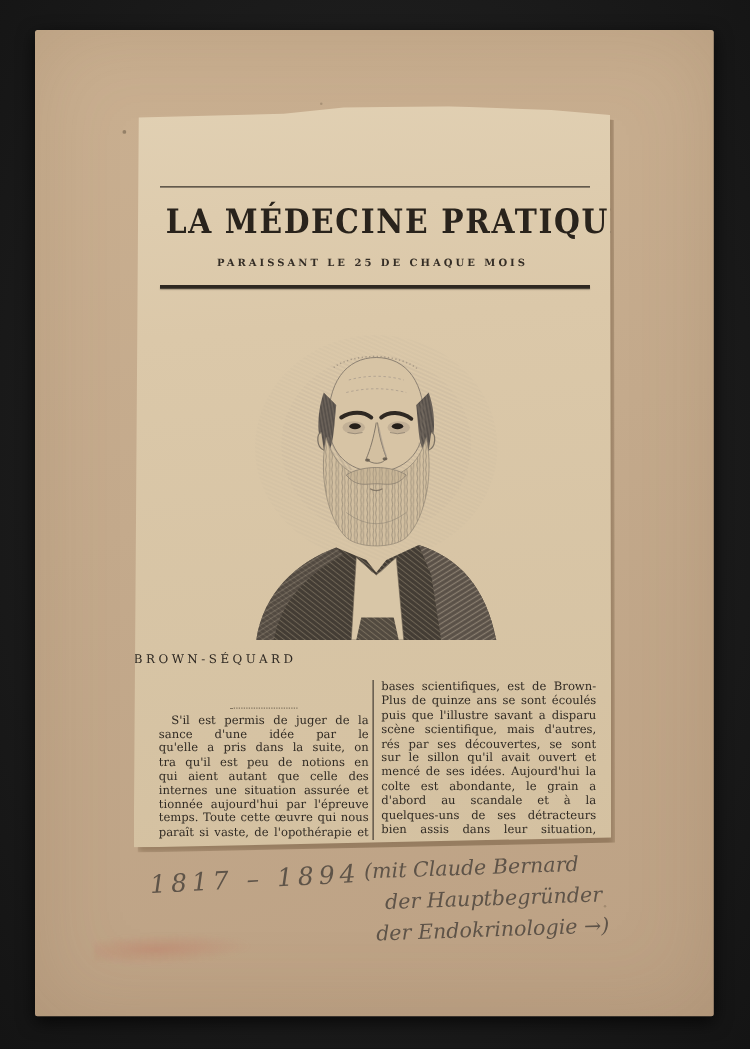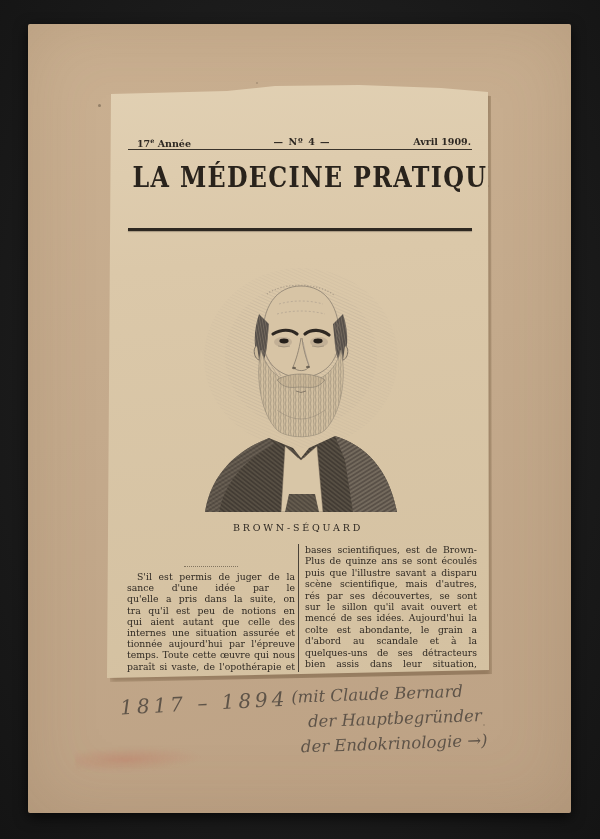--- a/index.html
+++ b/index.html
@@ -22,21 +22,21 @@
   .mast-issue{letter-spacing:1px;}
   .rule-thin{position:absolute;left:21px;top:65px;width:344px;height:1px;background:#3a332b;}
   .paper-title{position:absolute;left:0;top:80px;width:100%;text-align:center;}
   .paper-title span{display:inline-block;white-space:nowrap;transform:scaleX(.88);
     font-size:27px;line-height:28px;font-weight:bold;letter-spacing:1.5px;color:var(--title-ink,#29231c);}
   .paper-subtitle{position:absolute;left:0;top:121px;width:100%;text-align:center;
     font-size:8px;font-weight:bold;letter-spacing:2.4px;color:#352e26;}
   .rule-thick{position:absolute;left:21px;top:144px;width:344px;height:3px;background:#2e2821;
     box-shadow:0 1px 1px rgba(46,40,33,.3);}
   .portrait{position:absolute;left:88px;top:176px;width:212px;height:252px;}
-  .caption{position:absolute;left:0;top:438px;width:100%;text-align:center;
+  .caption{position:absolute;left:0;top:438px;width:100%;
     font-size:9.5px;letter-spacing:2.8px;color:var(--ink,#2e2822);}
   .headline{position:absolute;left:20px;top:463px;width:170px;text-align:center;white-space:nowrap;}
   .headline span{display:inline-block;transform:scaleX(.84);transform-origin:50% 50%;
     font-weight:bold;font-size:12.5px;line-height:14px;color:var(--title-ink,#29231c);}
   .hl-rule{position:absolute;left:77px;top:482px;width:54px;border-top:1px dotted rgba(62,52,40,.55);}
   .col-divider{position:absolute;left:191px;top:460px;width:1px;height:128px;background:#4a4238;}
   .col{position:absolute;font-size:9.3px;color:#302a23;}
   .col-left{left:20px;top:487px;width:168px;}
   .col-right{left:198px;top:460px;width:172px;}
   .tl{text-align:justify;overflow:hidden;}
@@ -65,30 +65,26 @@
   <div class="mount">
     <div class="speck s1"></div>
     <div class="speck s2"></div>
     <div class="speck s3"></div>
     <div class="speck s4"></div>
   </div>
 
   <div class="clip-shadow"></div>
 
   <div class="clipping">
-    <div class="mast-row">
-      <span><span>17</span><span class="sup">e</span> <span>Année</span></span>
-      <span class="mast-issue">— Nº 4 —</span>
-      <span>Avril 1909.</span>
-    </div>
     <div class="rule-thin"></div>
 
     <div class="paper-title">
       <span>LA MÉDECINE PRATIQUE</span>
     </div>
+    <div class="paper-subtitle">PARAISSANT LE 25 DE CHAQUE MOIS</div>
     <div class="rule-thick"></div>
 
     <svg class="portrait" viewBox="0 0 212 252" xmlns="http://www.w3.org/2000/svg">
       <defs>
         <pattern id="p-halo" width="3" height="3" patternUnits="userSpaceOnUse" patternTransform="rotate(24)">
           <path d="M0 1.5 H3" stroke="#a79b8c" stroke-width="0.7"></path>
         </pattern>
         <pattern id="p-jacket" width="3.4" height="3.4" patternUnits="userSpaceOnUse" patternTransform="rotate(38)">
           <rect width="3.4" height="3.4" fill="#433c34"></rect>
           <path d="M0 1.7 H3.4" stroke="#6e6455" stroke-width="0.8"></path>

